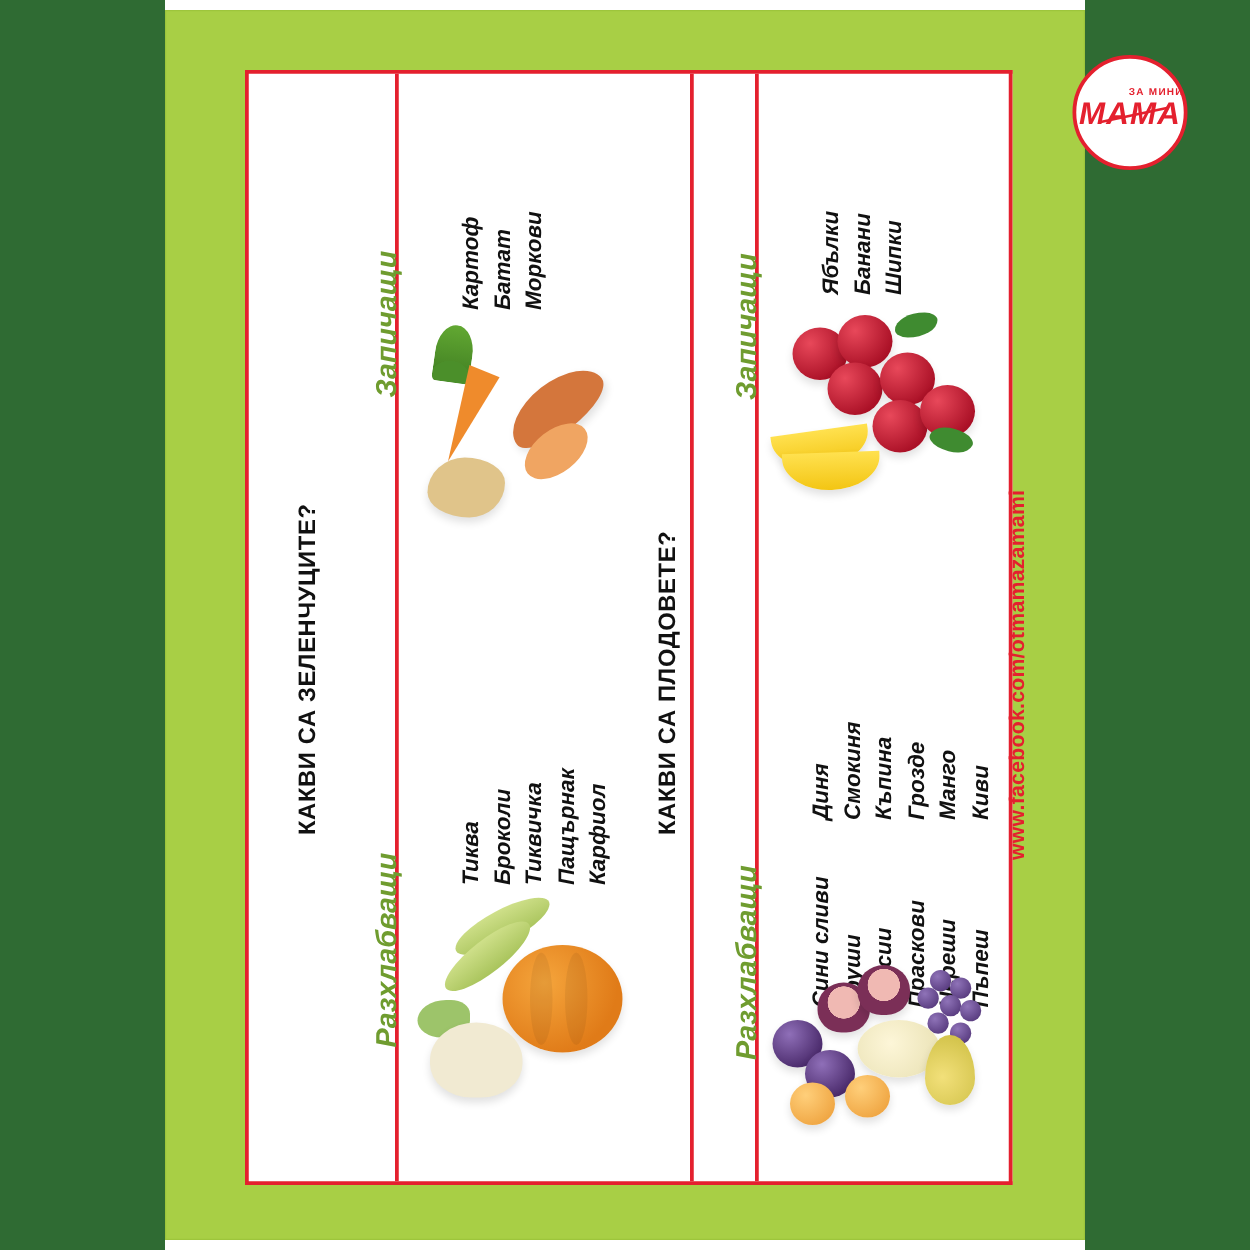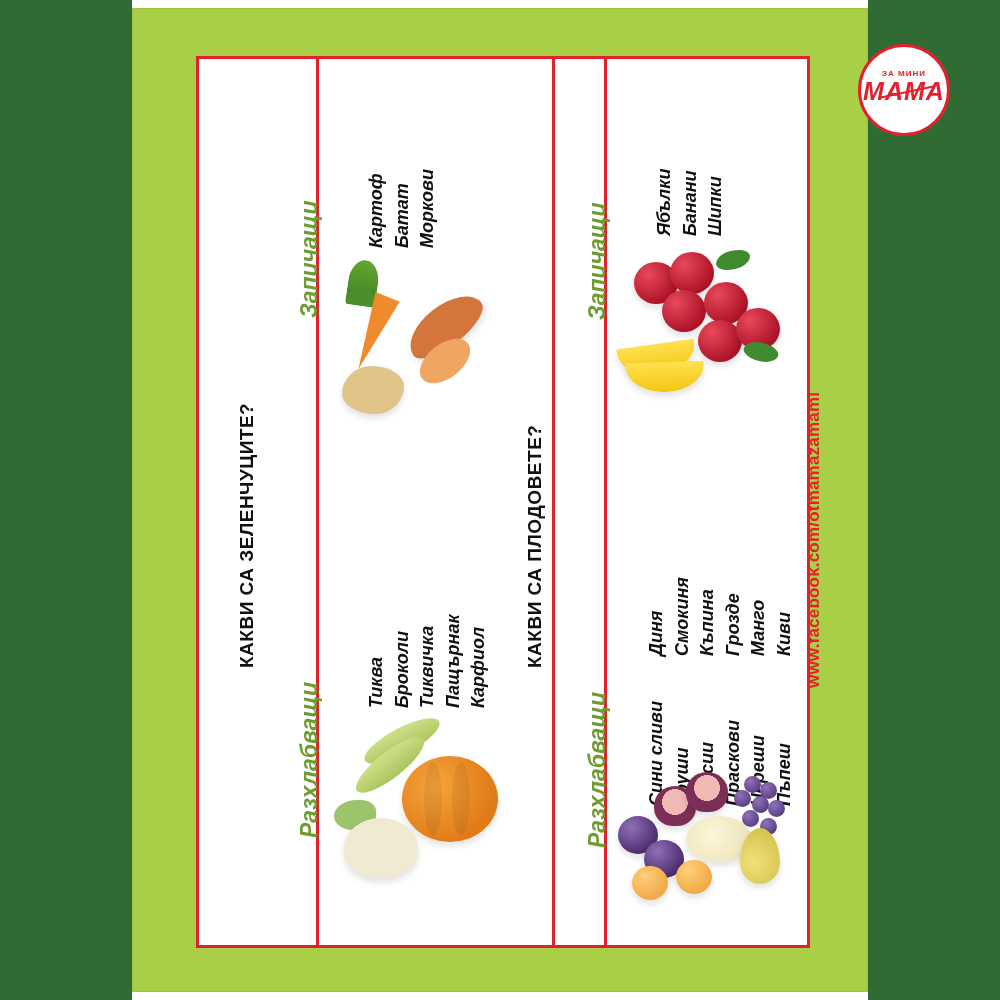--- a/index.html
+++ b/index.html
@@ -141,21 +141,21 @@
     font-size: 25px;
     font-weight: bold;
     font-style: italic;
     color: #e4202e;
     letter-spacing: 1px;
   }
   .logo-sub {
     position: absolute;
     left: 0; right: 0;
     top: 22px;
-    text-align: center;
+    text-align: right;
     font-size: 8px;
     font-weight: bold;
     color: #e4202e;
     letter-spacing: 1px;
   }
   .logo-strike {
     position: absolute;
     left: 18px;
     top: 44px;
     width: 56px;

